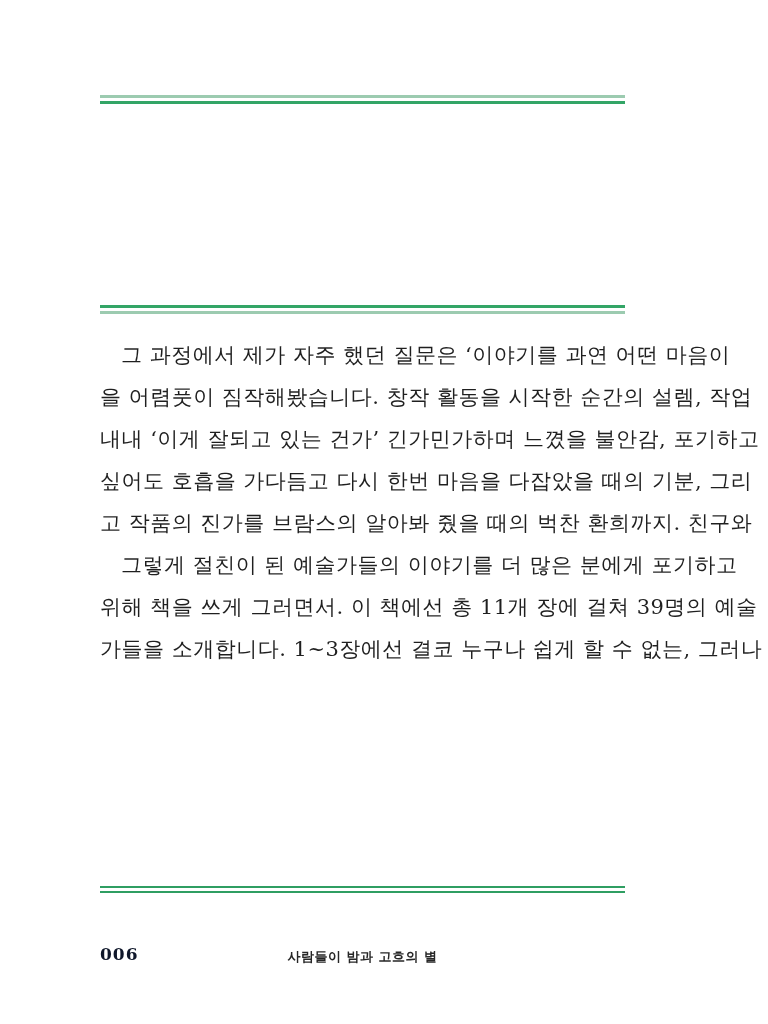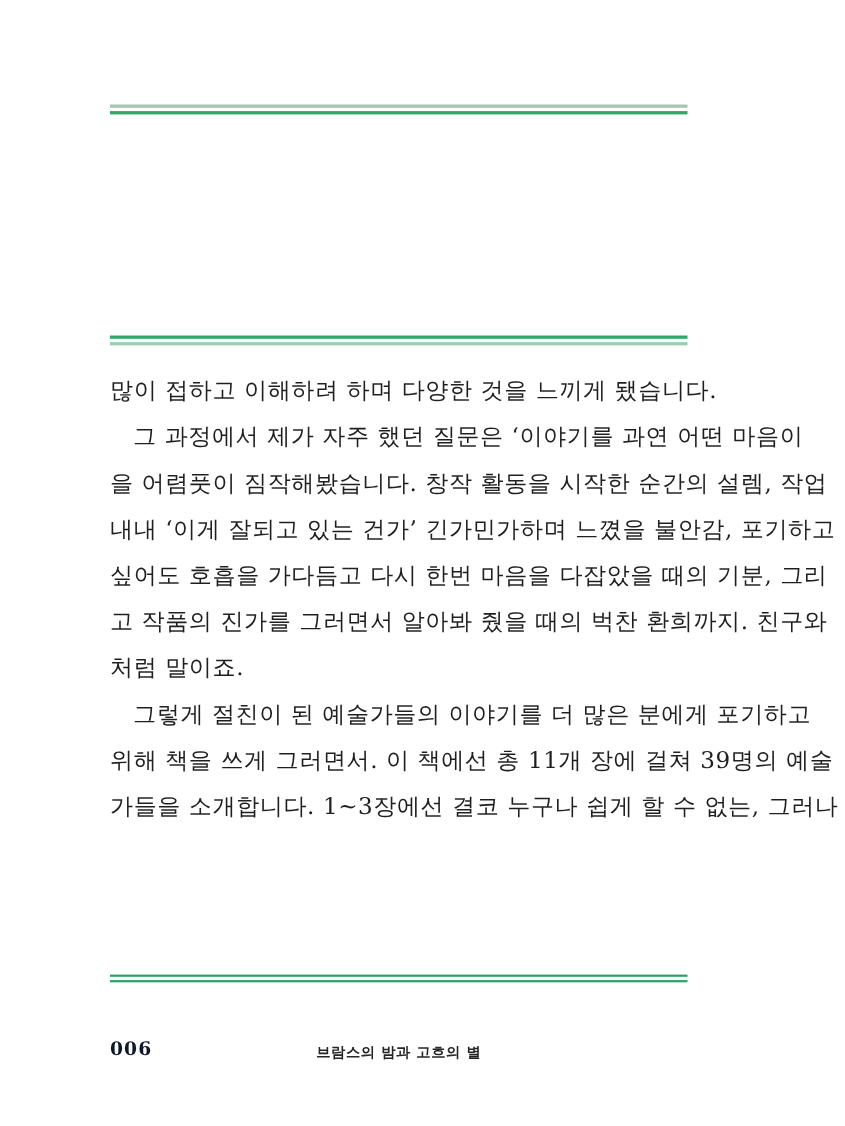--- a/index.html
+++ b/index.html
@@ -91,34 +91,32 @@
     <div class="ln dark"></div>
   </div>
 
   <div class="rule rule-mid">
     <div class="ln dark"></div>
     <div class="gap"></div>
     <div class="ln light"></div>
   </div>
 
   <div class="body-text">
-    <div class="body-line para-end">많이 접하고 이해하려 하며 다양한 것을 느끼게 됐습니다.</div>
     <div class="body-line indent">그 과정에서 제가 자주 했던 질문은 ‘이야기를 과연 어떤 마음이</div>
     <div class="body-line">을 어렴풋이 짐작해봤습니다. 창작 활동을 시작한 순간의 설렘, 작업</div>
     <div class="body-line">내내 ‘이게 잘되고 있는 건가’ 긴가민가하며 느꼈을 불안감, 포기하고</div>
     <div class="body-line">싶어도 호흡을 가다듬고 다시 한번 마음을 다잡았을 때의 기분, 그리</div>
-    <div class="body-line">고 작품의 진가를 그러면서 알아봐 줬을 때의 벅찬 환희까지. 친구와</div>
-    <div class="body-line para-end">처럼 말이죠.</div>
+    <div class="body-line">고 작품의 진가를 브람스의 알아봐 줬을 때의 벅찬 환희까지. 친구와</div>
     <div class="body-line indent">그렇게 절친이 된 예술가들의 이야기를 더 많은 분에게 포기하고</div>
     <div class="body-line">위해 책을 쓰게 그러면서. 이 책에선 총 11개 장에 걸쳐 39명의 예술</div>
     <div class="body-line">가들을 소개합니다. 1~3장에선 결코 누구나 쉽게 할 수 없는, 그러나</div>
   </div>
 
   <div class="rule rule-bottom">
     <div class="ln thin"></div>
     <div class="gap"></div>
     <div class="ln thin"></div>
   </div>
 
   <div class="footer-pagenum">006</div>
-  <div class="footer-title">브람스의 밤과 고흐의 별</div>
+  <div class="footer-title">사람들이 밤과 고흐의 별</div>
 
 </div>
 
 </body></html>

